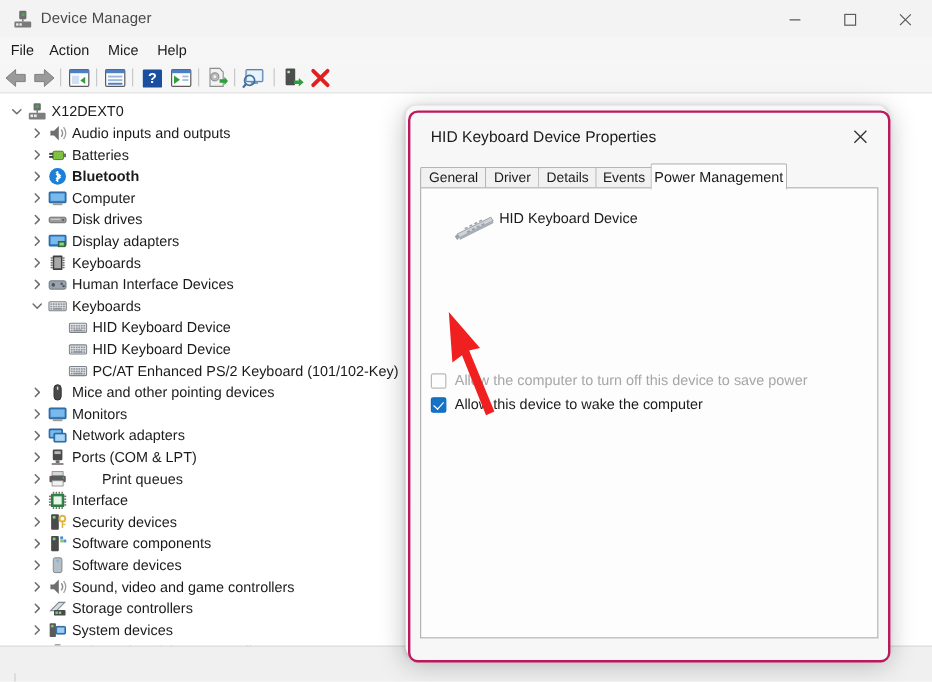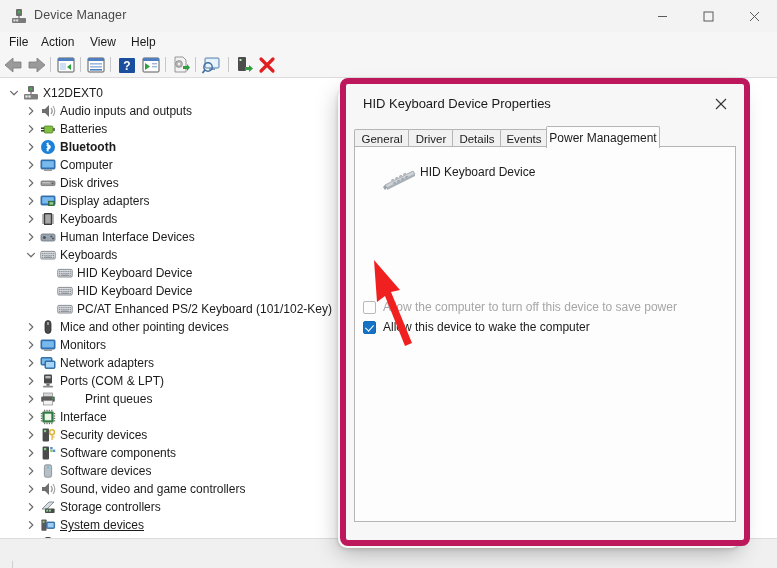--- a/index.html
+++ b/index.html
@@ -36,22 +36,22 @@
   .chev{position:absolute;width:16px;height:18px;display:flex;align-items:center;justify-content:center;color:#767676;}
   .nodeico{position:absolute;width:16px;height:16px;top:1px;}
   .nodetxt{position:absolute;font-size:12px;color:#1b1b1b;line-height:18px;top:0;}
 
   .statusbar{position:absolute;left:0;top:538px;width:777px;height:30px;background:#f0f0f0;border-top:1px solid #dcdcdc;}
   .statusbar:after{content:"";position:absolute;left:0;top:22px;width:12px;height:8px;border-right:1px solid #cfcfcf;}
 
   
   .dlgshadow{position:absolute;left:338px;top:88px;width:402px;height:460px;border-radius:9px;
     box-shadow:0 5px 22px rgba(0,0,0,.26),0 1px 4px rgba(0,0,0,.16);background:#f7f7f7;}
-  .dialog{position:absolute;left:340px;top:78px;width:398px;height:456px;background:#f7f7f7;
-    border:6px solid #be185d;border-radius:8px;overflow:hidden;}
+  .dialog{position:absolute;left:340px;top:92px;width:398px;height:456px;background:#f7f7f7;
+    border:2px solid #be185d;border-radius:8px;overflow:hidden;}
   .dlg-title{position:absolute;left:17px;top:12px;font-size:13px;color:#1b1b1b;}
   .dlg-close{position:absolute;right:6px;top:6px;width:34px;height:28px;display:flex;align-items:center;justify-content:center;color:#3b3b3b;border-radius:5px;}
 
   .tabstrip{position:absolute;left:8px;top:42px;width:382px;height:20px;}
   .tab{position:absolute;top:3px;height:17px;background:#f1f1f1;border:1px solid #b5b5b5;border-bottom:none;
     border-radius:2px 2px 0 0;font-size:11.5px;color:#1b1b1b;display:flex;align-items:center;justify-content:center;}
   .tab.sel{top:0;height:21px;background:#fdfdfd;border-color:#b5b5b5;z-index:3;font-size:12px;}
 
   .tabbody{position:absolute;left:8px;top:62px;width:380px;height:374px;background:#fdfdfd;border:1px solid #b5b5b5;}
 
@@ -102,21 +102,21 @@
       <svg width="11" height="11" viewBox="0 0 11 11">
           <line x1="1" y1="1" x2="10" y2="10" stroke="#5a5a5a" stroke-width="1"></line>
           <line x1="10" y1="1" x2="1" y2="10" stroke="#5a5a5a" stroke-width="1"></line>
         </svg>
     </div>
   </div>
 
   <div class="menubar" id="menubar">
       <div class="menuitem" style="left: 9px;">File</div>
       <div class="menuitem" style="left: 41px;">Action</div>
-      <div class="menuitem" style="left: 90px;">View</div>
+      <div class="menuitem" style="left: 90px;">Mice</div>
       <div class="menuitem" style="left: 131px;">Help</div>
     </div>
 
   <div class="toolbar" id="toolbar">
       <div class="tbi" style="left: 4px;"><svg width="20" height="20" viewBox="0 0 20 20">
           <polygon points="9,3 9,7 17,7 17,13 9,13 9,17 1,10" fill="#9a9a9a" stroke="#7c7c7c" stroke-width="0.8"></polygon>
         </svg></div>
       <div class="tbi" style="left: 26px;"><svg width="20" height="20" viewBox="0 0 20 20">
           <polygon points="11,3 11,7 3,7 3,13 11,13 11,17 19,10" fill="#9a9a9a" stroke="#7c7c7c" stroke-width="0.8"></polygon>
         </svg></div>
@@ -579,21 +579,21 @@
           <svg width="10" height="10" viewBox="0 0 10 10">
             <path d="M3.4 1.6 L6.8 5 L3.4 8.4" fill="none" stroke="#6c6c6c" stroke-width="1.25" stroke-linecap="round" stroke-linejoin="round"></path>
           </svg>
         </span>
         <span class="nodeico" style="left: 40px;"><svg width="16" height="16" viewBox="0 0 16 16">
             <rect x="1.4" y="2.4" width="5.2" height="11.4" rx="0.8" fill="#5a5a5a"></rect>
             <rect x="2.6" y="3.8" width="2" height="2" fill="#8ec36f"></rect>
             <rect x="6.6" y="5" width="8" height="6.4" rx="0.8" fill="#2f7fc9" stroke="#2c5f91" stroke-width="0.8"></rect>
             <rect x="7.6" y="6" width="6" height="4.4" fill="#9fcdf2"></rect>
           </svg></span>
-        <span class="nodetxt" style="left: 60px; text-decoration: underline;">System devices</span>
+        <span class="nodetxt" style="left: 60px;">System devices</span>
       </div>
       <div class="row" style="top: 456px;">
         <span class="chev" style="left: 23px;"></span>
         <span class="nodeico" style="left: 40px;"><svg width="16" height="16" viewBox="0 0 16 16">
             <rect x="5.4" y="2" width="5.2" height="7.6" rx="0.8" fill="#4a4a4a"></rect>
             <rect x="6.6" y="3.2" width="2.8" height="2.4" fill="#c9c9c9"></rect>
             <rect x="7.2" y="9.6" width="1.6" height="2.4" fill="#6d6d6d"></rect>
             <rect x="4.4" y="12" width="7.2" height="2" rx="0.8" fill="#8b8b8b"></rect>
           </svg></span>
         <span class="nodetxt" style="left: 60px;">Universal Serial Bus controllers</span>

